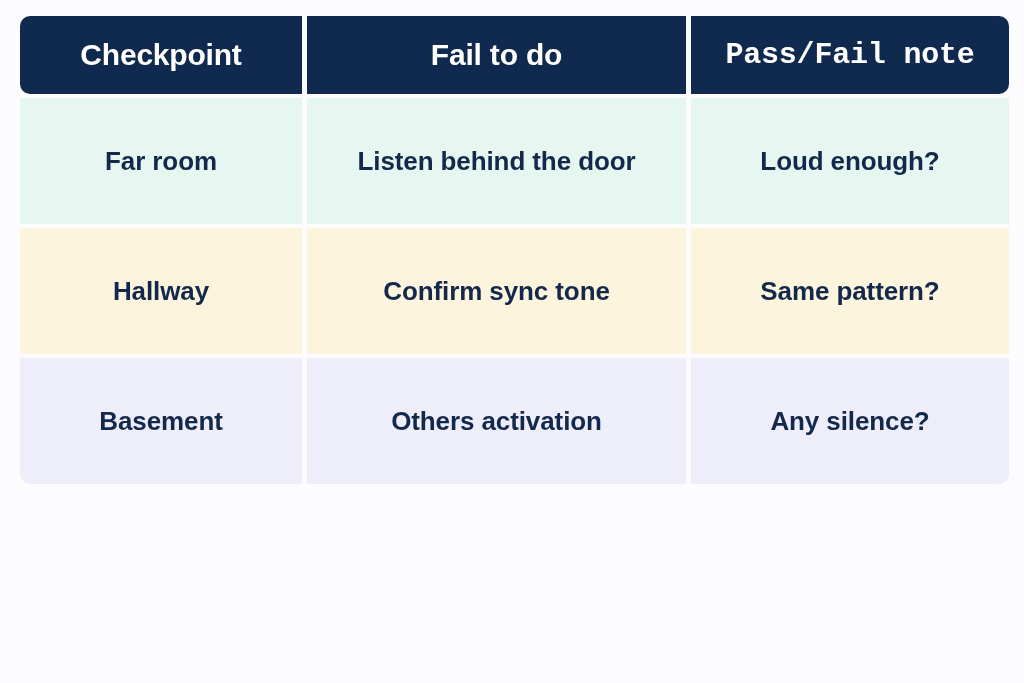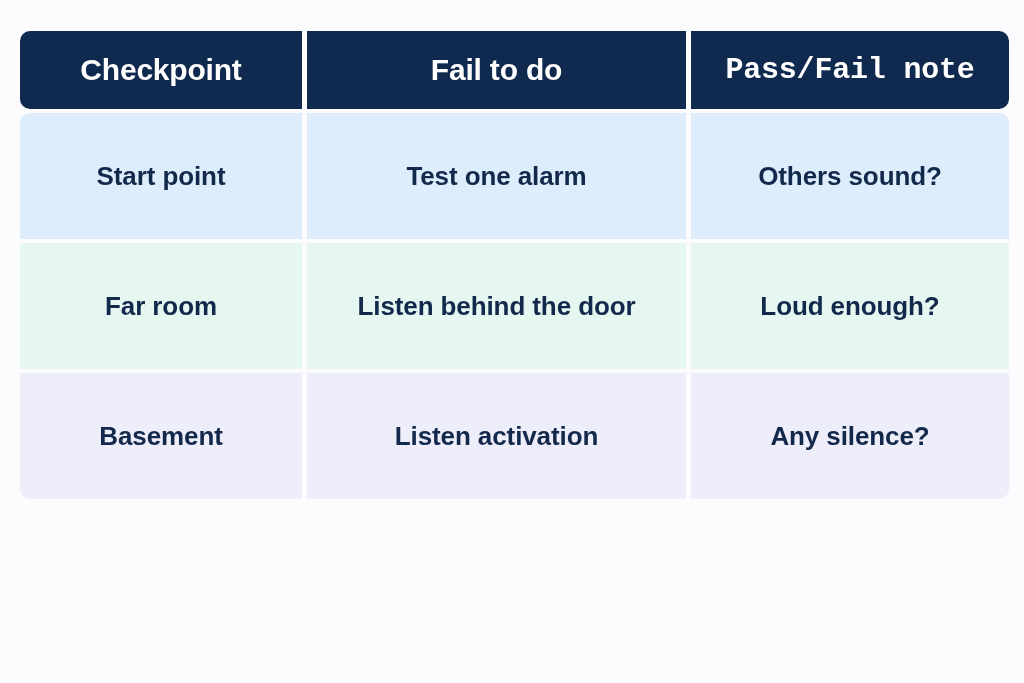--- a/index.html
+++ b/index.html
@@ -10,21 +10,21 @@
     width: 1024px;
     height: 683px;
     background: #fcfcfe;
     font-family: "Liberation Sans", sans-serif;
     overflow: hidden;
   }
 
   #table-wrap {
     position: absolute;
     left: 20px;
-    top: 31px;
+    top: 16px;
     width: 984px;
     height: 613px;
   }
 
   .grid-table {
     width: 984px;
     border-collapse: separate;
     border-spacing: 5px 4px;
     margin: -4px -5px;
     table-layout: fixed;
@@ -80,30 +80,30 @@
       <col class="c3">
     </colgroup>
     <thead>
       <tr>
         <th class="hdr-cell first">Checkpoint</th>
         <th class="hdr-cell">Fail to do</th>
         <th class="hdr-cell last">Pass/Fail note</th>
       </tr>
     </thead>
     <tbody>
-      <tr class="row-0">
-        <td class="body-cell first">Start point</td>
-        <td class="body-cell">Test one alarm</td>
-        <td class="body-cell last">Others sound?</td>
-      </tr>
       <tr class="row-1">
         <td class="body-cell first">Far room</td>
         <td class="body-cell">Listen behind the door</td>
         <td class="body-cell last">Loud enough?</td>
       </tr>
+      <tr class="row-2">
+        <td class="body-cell first">Hallway</td>
+        <td class="body-cell">Confirm sync tone</td>
+        <td class="body-cell last">Same pattern?</td>
+      </tr>
       <tr class="row-3">
         <td class="body-cell first">Basement</td>
-        <td class="body-cell">Listen activation</td>
+        <td class="body-cell">Others activation</td>
         <td class="body-cell last">Any silence?</td>
       </tr>
     </tbody>
   </table>
 </div>
 
 </body></html>

